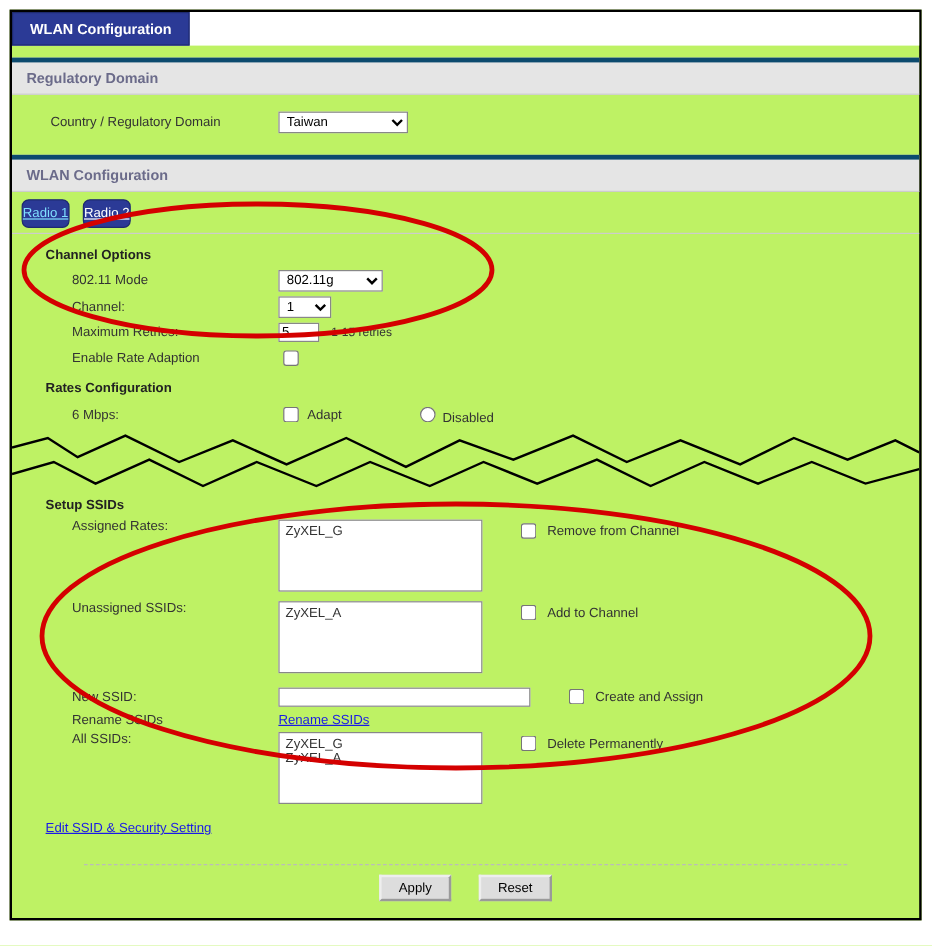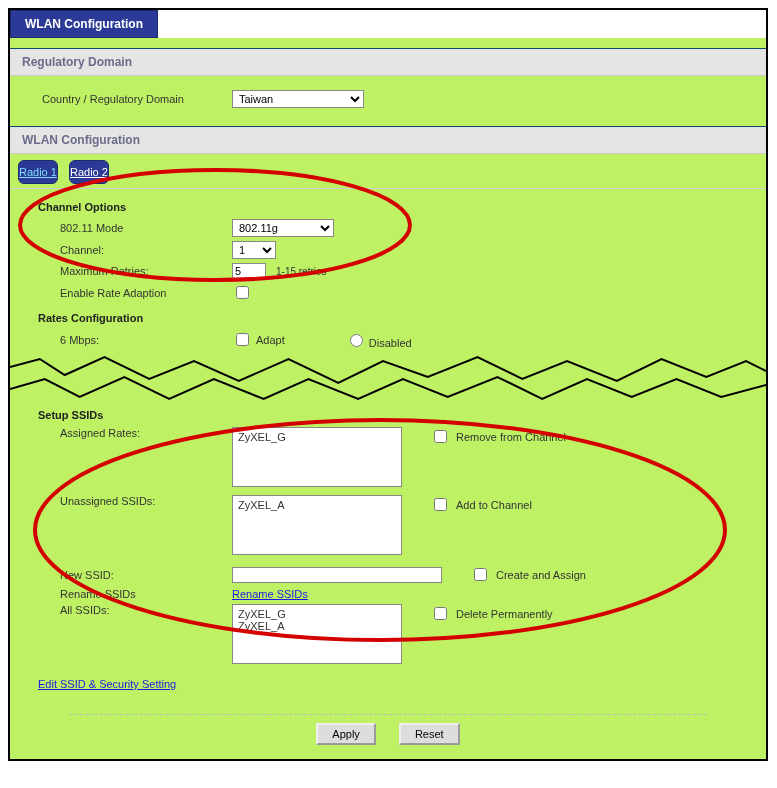--- a/index.html
+++ b/index.html
@@ -29,21 +29,21 @@
     padding: 6px 14px;
     font-size: 12px;
     border: 1px solid #1e2a70;
   }
   .section-header {
     background: #e5e5e5;
     color: #6b6b8a;
     font-weight: bold;
     padding: 6px 12px;
     font-size: 12px;
-    border-top: 1px solid #0c4a6e;
+    border-top: 4px solid #0c4a6e;
     border-bottom: 1px solid #ccc;
   }
   .section-body {
     padding: 10px 28px 14px 28px;
   }
   .row {
     display: flex;
     align-items: center;
     margin: 4px 4px;
   }
@@ -150,40 +150,40 @@
   <div class="tab-header">
     <div class="main-tab">WLAN Configuration</div>
   </div>
 
   <div style="height:10px;"></div>
 
   <div class="section-header">Regulatory Domain</div>
   <div class="section-body">
     <div class="row">
       <div class="label-col">Country / Regulatory Domain</div>
-      <select style="width:132px;">
+      <select style="width:108px;">
         <option>Taiwan</option>
       </select>
     </div>
   </div>
 
   <div class="section-header">WLAN Configuration</div>
 
   <div class="radio-tabs">
     <span class="radio-tab active">Radio 1</span>
     <span class="radio-tab">Radio 2</span>
   </div>
   <div style="border-bottom:1px solid #ccc; margin-top:4px;"></div>
 
   <div class="section-body" style="padding-top:6px; padding-bottom:2px;">
     <div class="subhead">Channel Options</div>
     <div class="indent">
       <div class="row">
         <div class="label-col" style="width:172px; flex-basis:172px;">802.11 Mode</div>
-        <select style="width:102px;">
+        <select style="width:87px;">
           <option>802.11g</option>
         </select>
       </div>
       <div class="row">
         <div class="label-col" style="width:172px; flex-basis:172px;">Channel:</div>
         <select style="width:44px;">
           <option>1</option>
         </select>
       </div>
       <div class="row">

